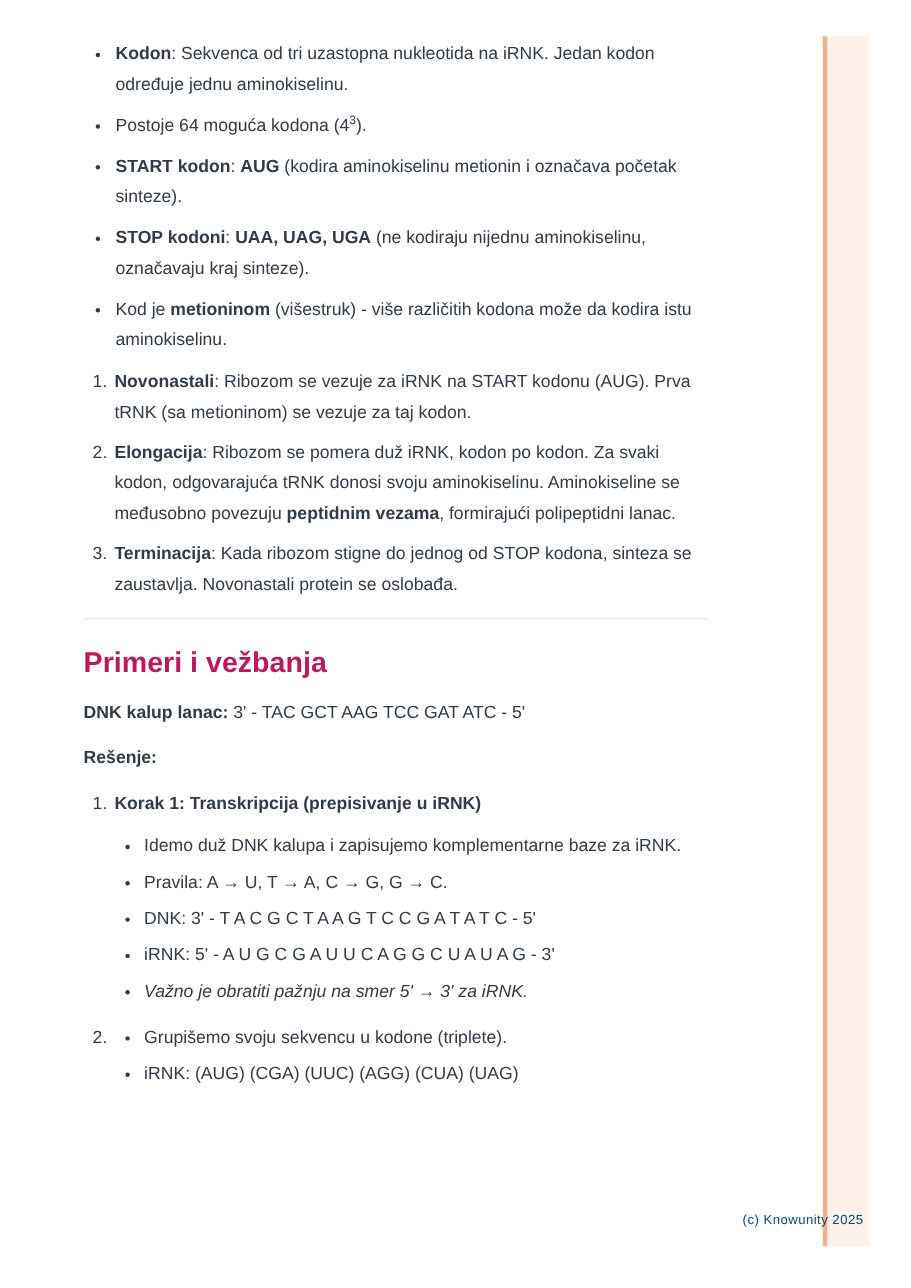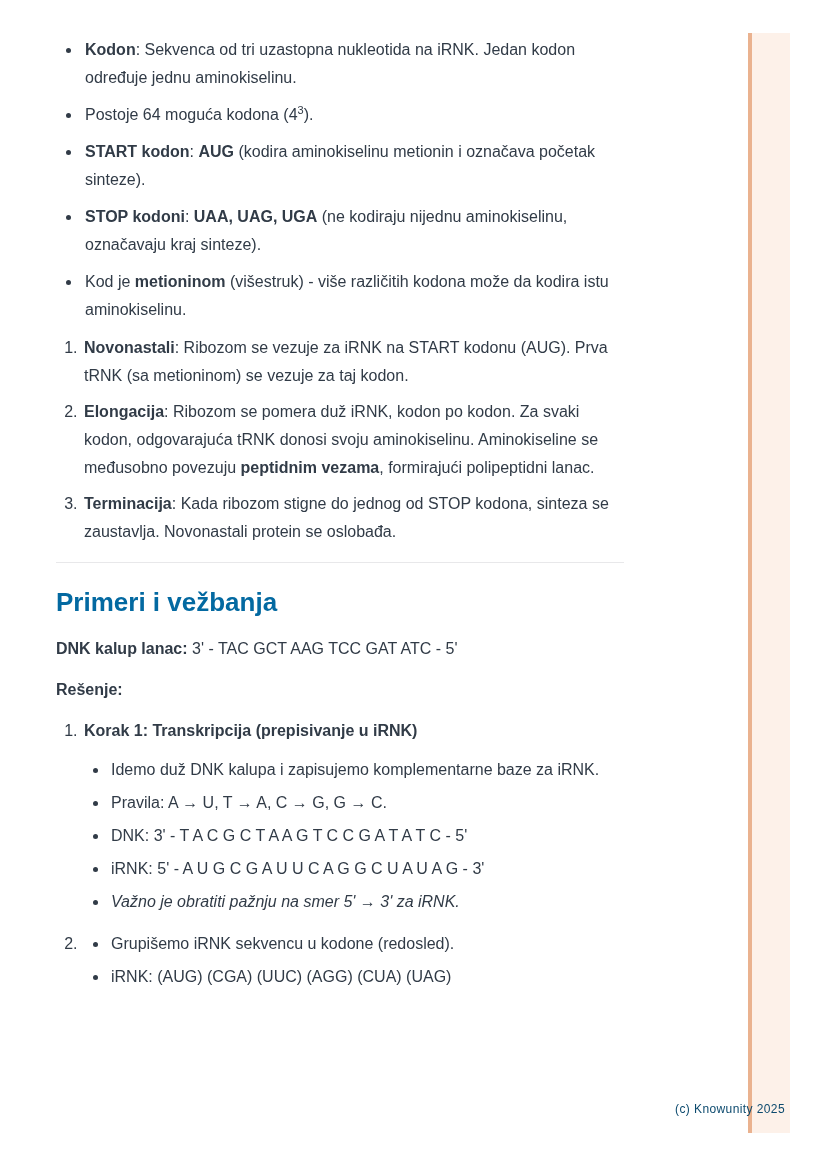--- a/index.html
+++ b/index.html
@@ -6,39 +6,39 @@
   body{
     width:828px;height:1171px;
     background:#ffffff;
     font-family:"Liberation Sans", sans-serif;
     color:#313b47;
     position:relative;
     overflow:hidden;
   }
   .content{
     position:absolute;
-    left:56px;top:36px;
+    left:76px;top:36px;
     width:568px;
     font-size:16px;
     line-height:28px;
   }
   strong{font-weight:700;}
   em{font-style:italic;}
   sup{font-size:11px;line-height:0;}
   ul.blist{margin:0 0 10px 0;padding:0 0 0 26px;list-style:disc;}
   ul.blist>li{margin:0 0 9px 0;padding-left:3px;}
   ol.nlist{margin:10px 0 0 0;padding:0 0 0 26px;list-style:decimal;}
   ol.nlist>li{margin:0 0 8px 0;padding-left:2px;}
   .bold-line{font-weight:700;margin:0 0 10px 0;}
   .divider{border:none;border-top:1px solid #e8e8ea;margin:16px 0 0 0;height:0;}
   h2.section{
     margin:22px 0 16px 0;
     font-size:26px;line-height:34px;
     font-weight:700;
-    color:#0369a1;
+    color:#be185d;
   }
   p.para{margin:0 0 13px 0;}
   p.just{text-align:justify;}
   .resenje{margin:0 0 24px 0;}
   ol.sol{margin:0;padding:0 0 0 26px;list-style:decimal;}
   ol.sol>li{margin:0 0 14px 0;padding-left:2px;}
   .sol-title{font-weight:700;}
   ul.sublist{margin:11px 0 0 0;padding:0 0 0 25px;list-style:disc;}
   ul.sublist>li{margin:0 0 5px 0;padding-left:2px;}
   .edge-bar{
@@ -92,21 +92,21 @@
       <ul class="sublist">
         <li><span>Idemo duž DNK kalupa i zapisujemo komplementarne baze za iRNK.</span></li>
         <li><span>Pravila: A → U, T → A, C → G, G → C.</span></li>
         <li><span>DNK: 3' - T A C G C T A A G T C C G A T A T C - 5'</span></li>
         <li><span>iRNK: 5' - A U G C G A U U C A G G C U A U A G - 3'</span></li>
         <li><em>Važno je obratiti pažnju na smer 5' → 3' za iRNK.</em></li>
       </ul>
     </li>
     <li>
       <ul class="sublist">
-        <li><span>Grupišemo iRNK sekvencu u kodone (redosled).</span></li>
+        <li><span>Grupišemo svoju sekvencu u kodone (triplete).</span></li>
         <li><span>iRNK: (AUG) (CGA) (UUC) (AGG) (CUA) (UAG)</span></li>
       </ul>
     </li>
   </ol>
 
 </div>
 
 <div class="edge-bar"></div>
 
 <div class="watermark">(c) Knowunity 2025</div>

